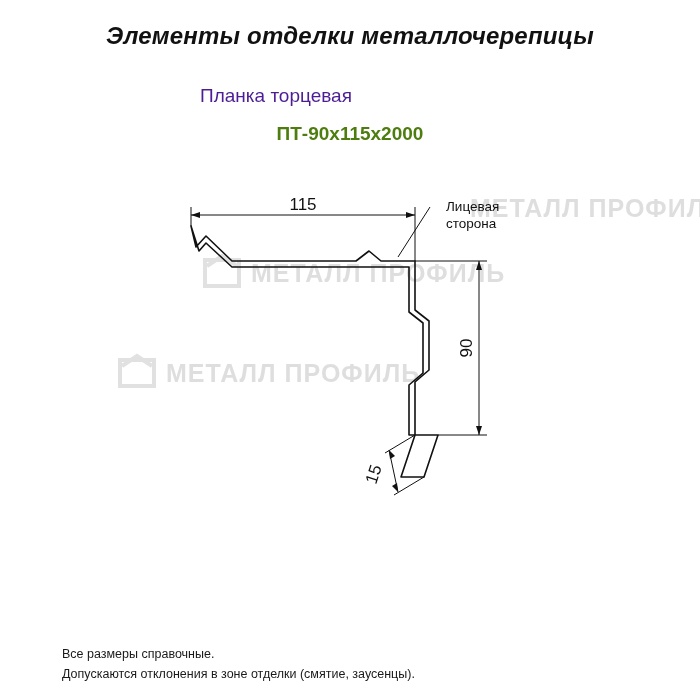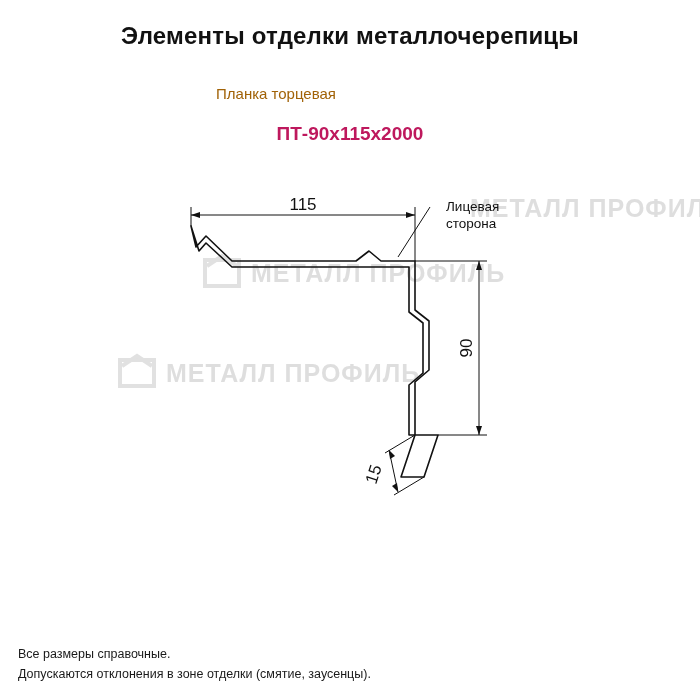--- a/index.html
+++ b/index.html
@@ -23,39 +23,40 @@
   .title {
     position: absolute;
     top: 22px;
     left: 0;
     width: 700px;
     text-align: center;
     font-size: 24px;
     font-weight: bold;
     letter-spacing: 0.2px;
     color: #111111;
+    font-style: italic;
   }
   .subtitle {
     position: absolute;
     top: 85px;
     left: 0;
     width: 552px;
     text-align: center;
-    font-size: 15px;
-    color: #a16207;
+    font-size: 19px;
+    color: #4c1d95;
   }
   .code {
     position: absolute;
     top: 123px;
     left: 0;
     width: 700px;
     text-align: center;
     font-size: 19px;
     font-weight: bold;
-    color: #be185d;
+    color: #4d7c0f;
   }
   .drawing {
     position: absolute;
     top: 165px;
     left: 0;
     width: 612px;
     height: 360px;
   }
   .watermarks {
     position: absolute;
@@ -67,21 +68,21 @@
   }
   .footer {
     position: absolute;
     left: 18px;
     bottom: 16px;
     width: 664px;
     font-size: 12.5px;
     line-height: 1.55;
     color: #1a1a1a;
   }
-  .footer div { white-space: nowrap; }
+  .footer div { white-space: nowrap; margin-left: 44px; }
   svg { display: block; }
   .dim-text {
     font-family: "Liberation Sans", sans-serif;
     font-size: 17px;
     fill: #111111;
   }
   .label-text {
     font-family: "Liberation Sans", sans-serif;
     font-size: 13.5px;
     fill: #111111;

